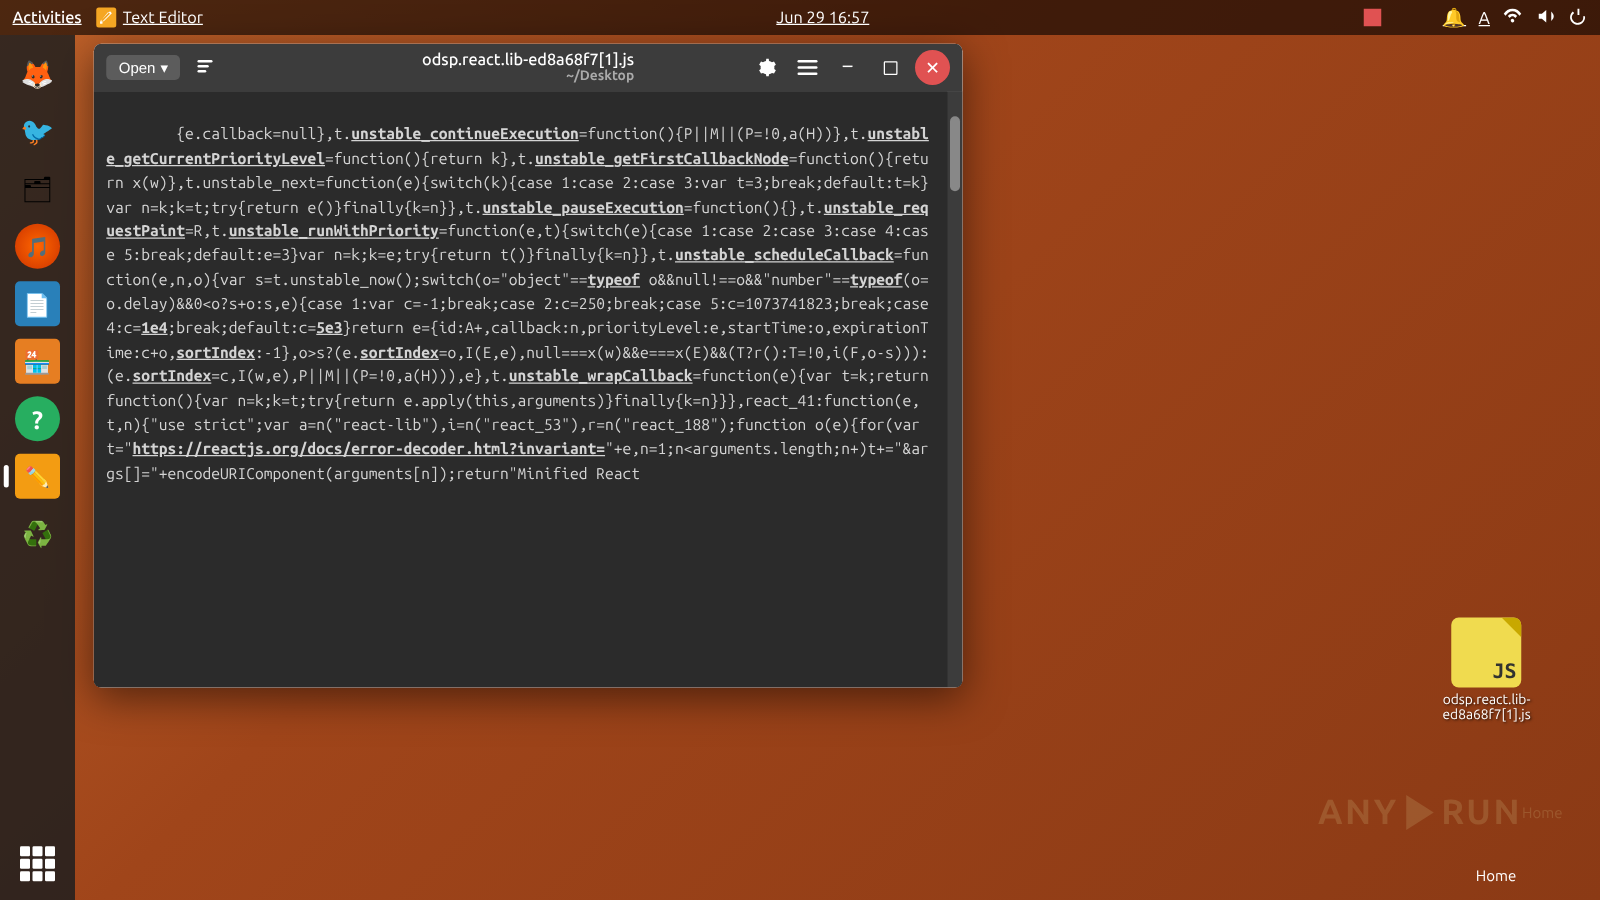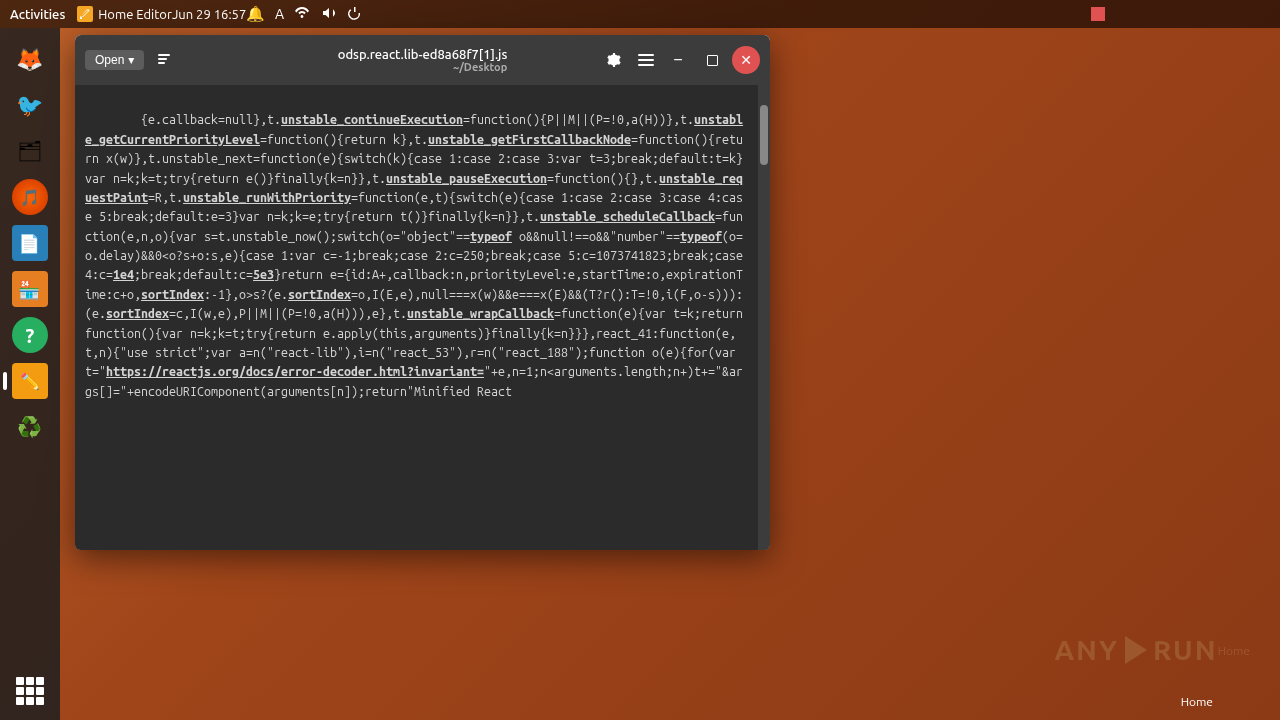--- a/index.html
+++ b/index.html
@@ -23,25 +23,26 @@
     
     .topbar {
       position: absolute;
       top: 0;
       left: 0;
       width: 100%;
       height: 28px;
       background: rgba(0,0,0,0.6);
       display: flex;
       align-items: center;
-      justify-content: flex-start;
+      justify-content: space-between;
       padding: 0 10px;
       z-index: 100;
       color: white;
       font-size: 13px;
+      text-decoration: underline;
     }
     .topbar-left {
       display: flex;
       align-items: center;
       gap: 12px;
     }
     .topbar-center {
       display: flex;
       align-items: center;
       gap: 8px;
@@ -126,21 +127,21 @@
       flex-direction: column;
       overflow: hidden;
       z-index: 10;
     }
 
     
     .window-header {
       background: #3c3c3c;
       display: flex;
       align-items: center;
-      height: 50px;
+      height: 38px;
       padding: 0 10px;
       gap: 8px;
       flex-shrink: 0;
     }
     .open-btn {
       background: #5c5c5c;
       color: white;
       border: none;
       border-radius: 4px;
       padding: 3px 10px;
@@ -336,21 +337,21 @@
   <div class="topbar">
     <div class="topbar-left">
       <span class="activities-btn">Activities</span>
       <div class="app-indicator">
         <div class="app-icon-small">
           <svg width="12" height="12" viewBox="0 0 12 12" fill="white">
             <path d="M1 9l1.5-1.5L9 1l1.5 1.5-6.5 6.5L1 9zm1.5-1.5L2 9l1.5-.5 5.5-5.5L7.5 1.5 2.5 7.5z"></path>
             <rect x="1" y="9" width="2" height="2" rx="0.5"></rect>
           </svg>
         </div>
-        <span>Home Editor</span>
+        <span>Text Editor</span>
       </div>
     </div>
     <div class="topbar-center">
       <span>Jun 29  16:57</span>
     </div>
     <div class="topbar-right">
       <span style="font-size:15px; cursor:pointer;">🔔</span>
       <span style="cursor:pointer; font-size:14px;">A</span>
       <span style="cursor:pointer;">
         <svg width="16" height="16" viewBox="0 0 16 16" fill="white">
@@ -471,20 +472,26 @@
     <div class="window-content">
       <div class="code-area">
         <span>{e.callback=null},t.<span class="code-link">unstable_continueExecution</span>=function(){P||M||(P=!0,a(H))},t.<span class="code-link">unstable_getCurrentPriorityLevel</span>=function(){return k},t.<span class="code-link">unstable_getFirstCallbackNode</span>=function(){return x(w)},t.unstable_next=function(e){switch(k){case 1:case 2:case 3:var t=3;break;default:t=k}var n=k;k=t;try{return e()}finally{k=n}},t.<span class="code-link">unstable_pauseExecution</span>=function(){},t.<span class="code-link">unstable_requestPaint</span>=R,t.<span class="code-link">unstable_runWithPriority</span>=function(e,t){switch(e){case 1:case 2:case 3:case 4:case 5:break;default:e=3}var n=k;k=e;try{return t()}finally{k=n}},t.<span class="code-link">unstable_scheduleCallback</span>=function(e,n,o){var s=t.unstable_now();switch(o="object"==<span class="code-link">typeof</span> o&amp;&amp;null!==o&amp;&amp;"number"==<span class="code-link">typeof</span>(o=o.delay)&amp;&amp;0&lt;o?s+o:s,e){case 1:var c=-1;break;case 2:c=250;break;case 5:c=1073741823;break;case 4:c=<span class="code-link">1e4</span>;break;default:c=<span class="code-link">5e3</span>}return e={id:A+,callback:n,priorityLevel:e,startTime:o,expirationTime:c+o,<span class="code-link">sortIndex</span>:-1},o&gt;s?(e.<span class="code-link">sortIndex</span>=o,I(E,e),null===x(w)&amp;&amp;e===x(E)&amp;&amp;(T?r():T=!0,i(F,o-s))):(e.<span class="code-link">sortIndex</span>=c,I(w,e),P||M||(P=!0,a(H))),e},t.<span class="code-link">unstable_wrapCallback</span>=function(e){var t=k;return function(){var n=k;k=t;try{return e.apply(this,arguments)}finally{k=n}}},react_41:function(e,t,n){"use strict";var a=n("react-lib"),i=n("react_53"),r=n("react_188");function o(e){for(var t="<span class="code-link">https://reactjs.org/docs/error-decoder.html?invariant=</span>"+e,n=1;n&lt;arguments.length;n+)t+="&amp;args[]="+encodeURIComponent(arguments[n]);return"Minified React</span>
       </div>
       <div class="scrollbar-track">
         <div class="scrollbar-thumb"></div>
       </div>
     </div>
   </div>
 
+  <div class="desktop-icon" style="right: 1160px; bottom: 95px; right: auto; left: 1150px; top: 490px;">
+    <div class="js-icon">
+      <span style="font-size:16px;font-weight:bold;color:#323330;z-index:1;position:relative;">JS</span>
+    </div>
+    <span class="desktop-icon-label">odsp.react.lib-<br>ed8a68f7[1].js</span>
+  </div>
 
   <div class="anyrun-watermark">
     <div class="anyrun-text">
       <span>ANY</span>
       <div class="anyrun-play"></div>
       <span>RUN</span>
     </div>
     <span style="color:#c8a870; font-size:12px; margin-top:2px;">Home</span>
   </div>
 

